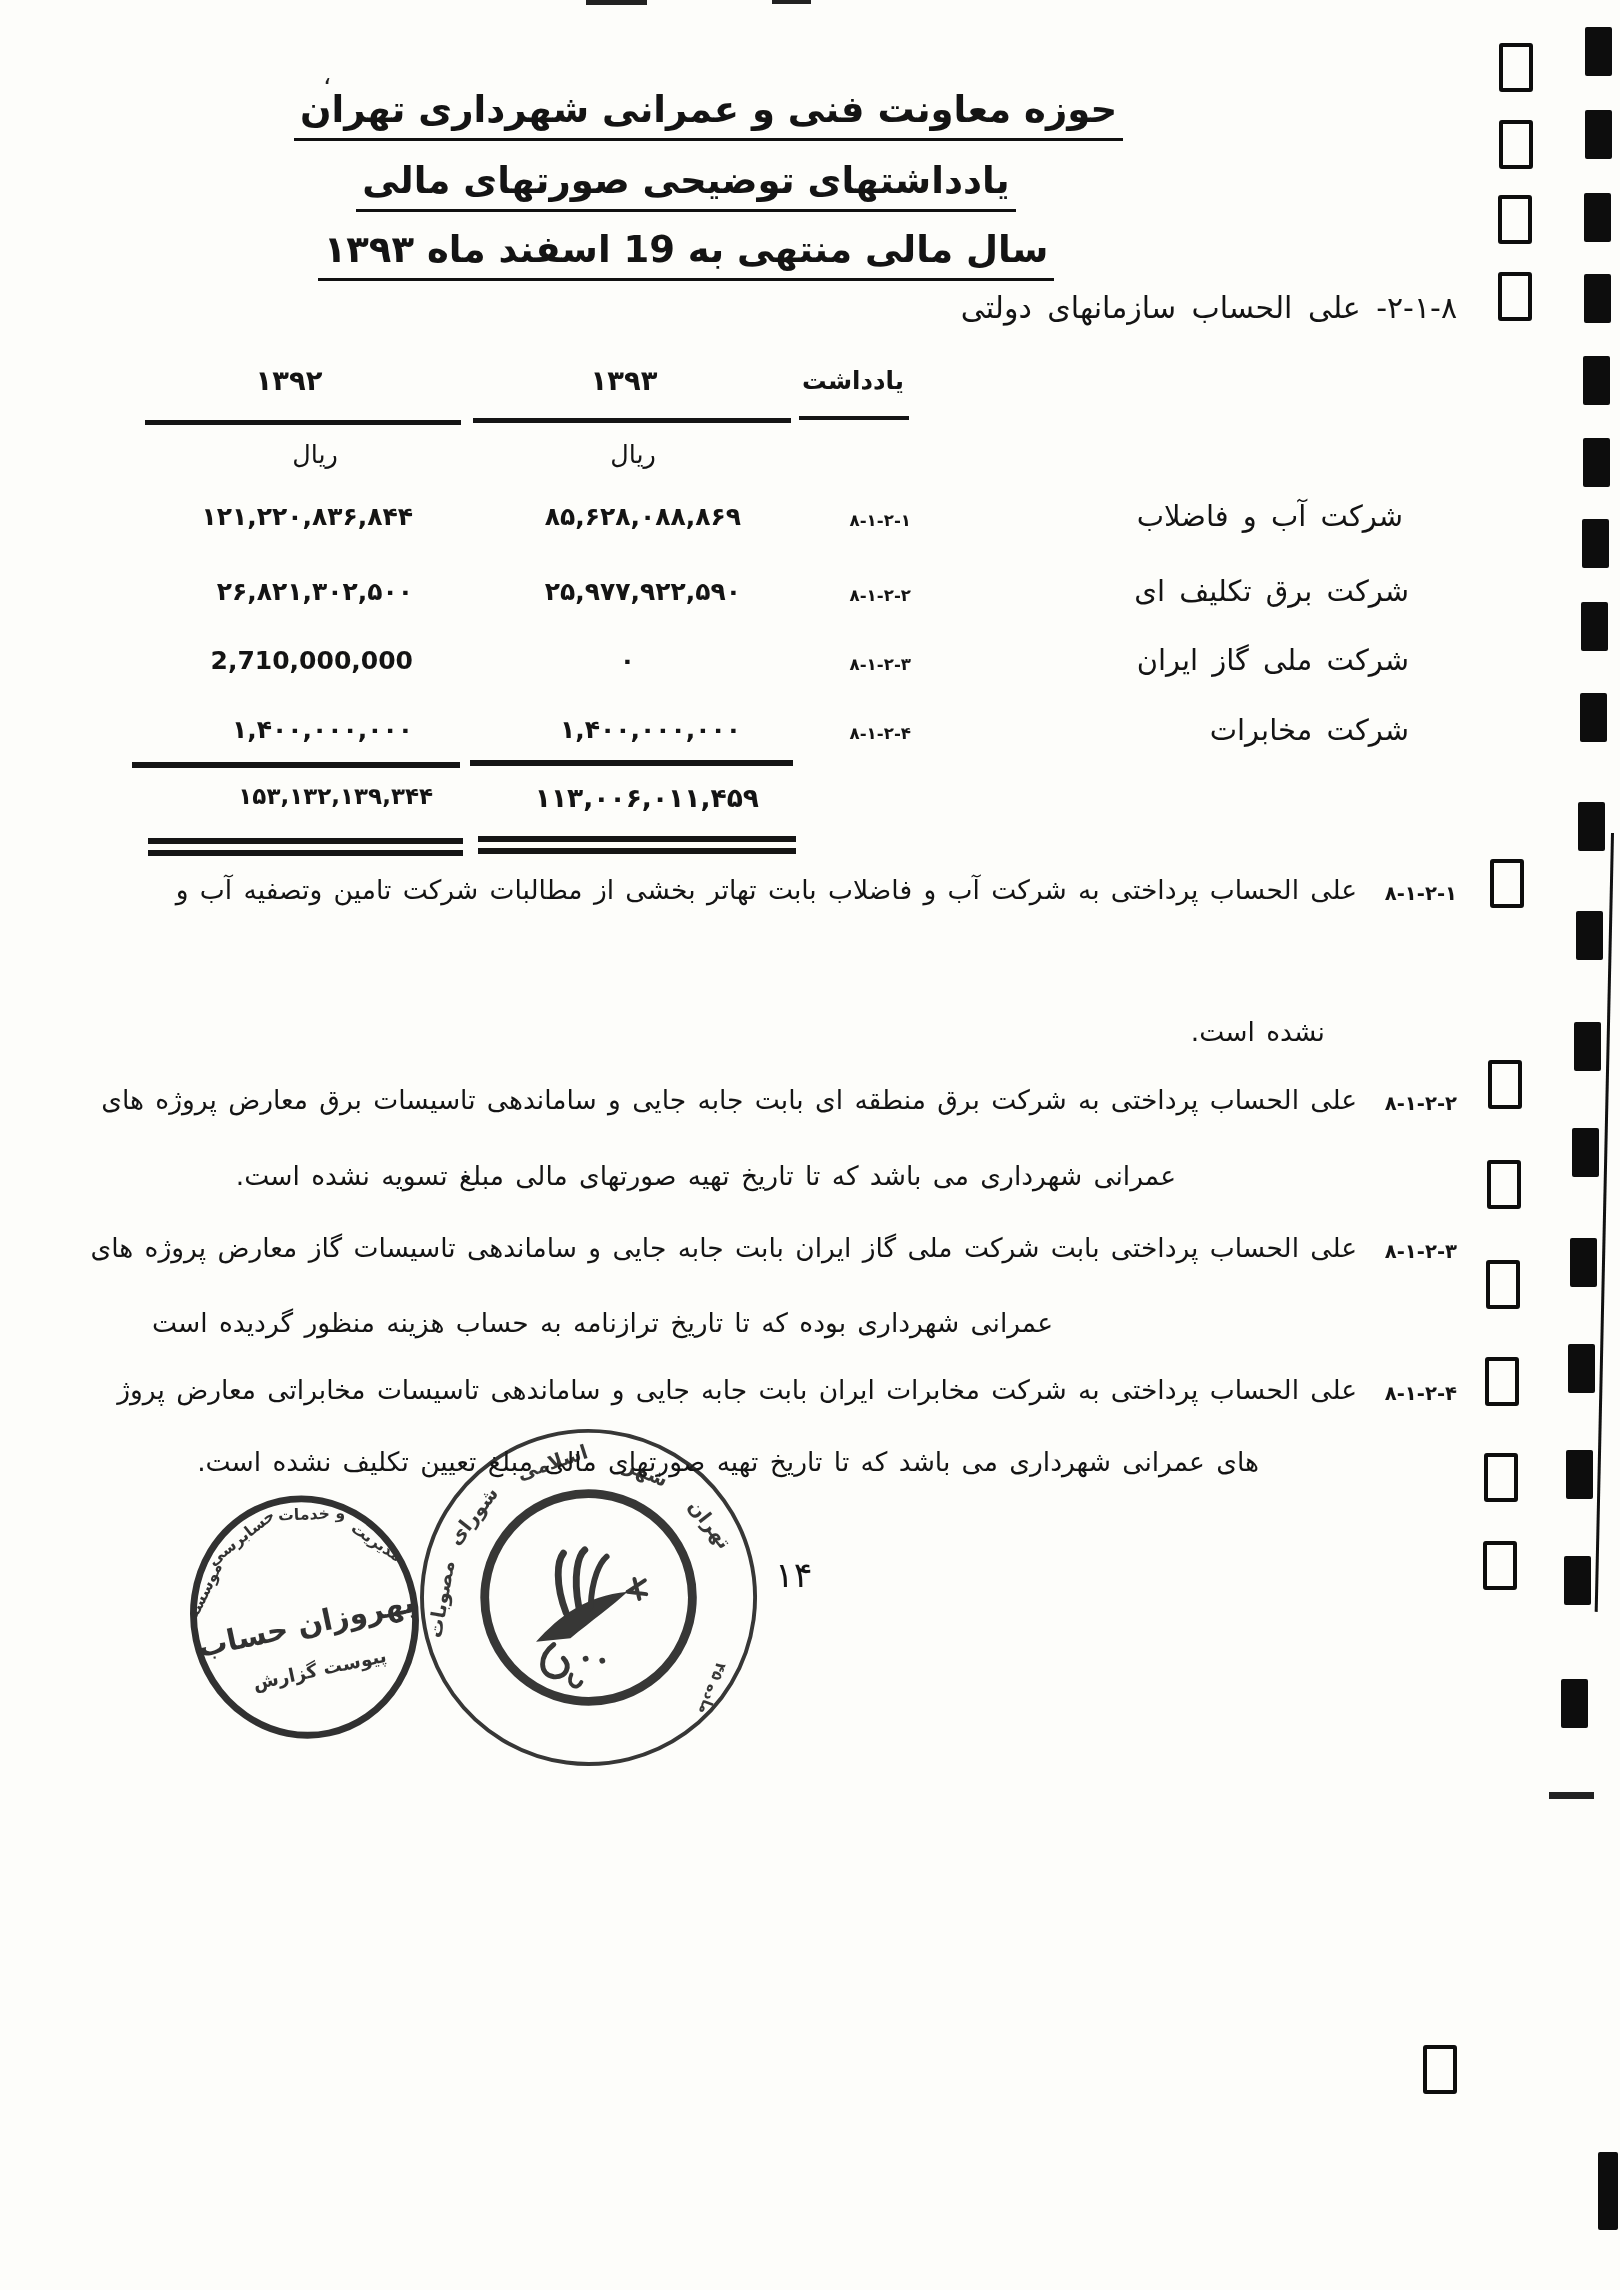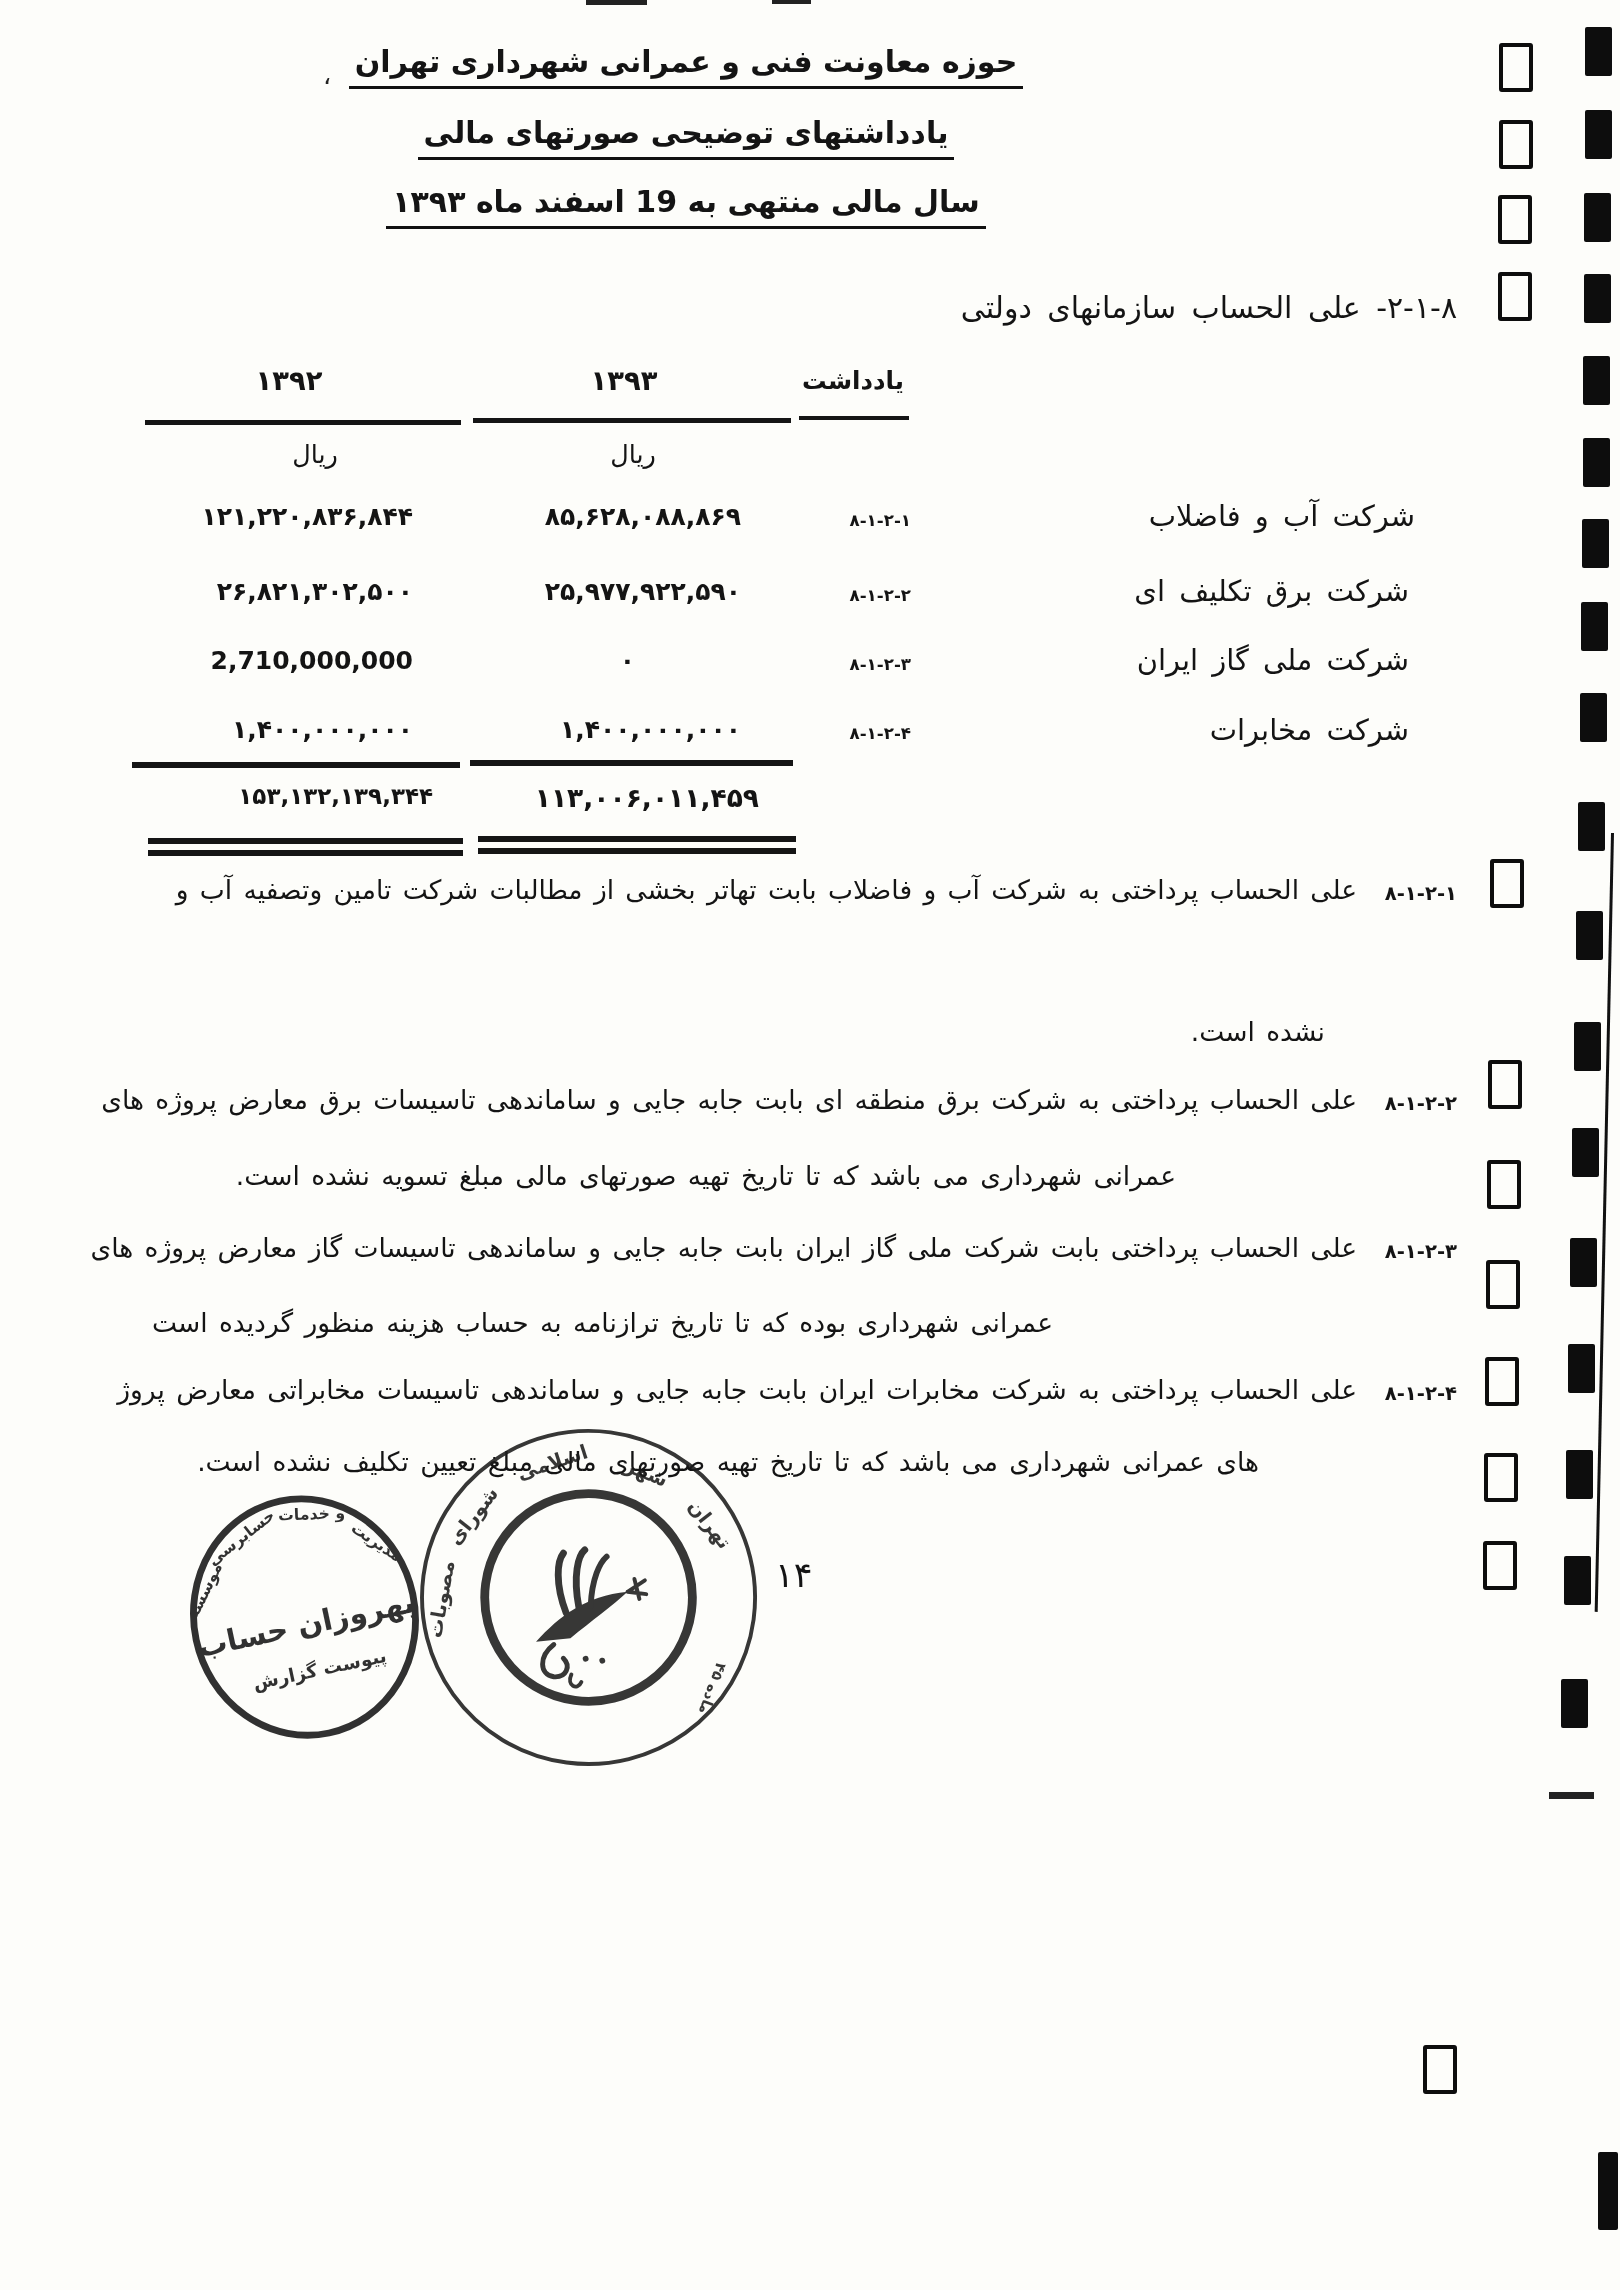--- a/index.html
+++ b/index.html
@@ -7,21 +7,21 @@
     position:relative;width:1620px;height:2291px;margin:0 auto;
     background:#fdfdfa;overflow:hidden;
     font-family:"DejaVu Sans",sans-serif;color:#141414;
   }
   .abs{position:absolute;white-space:nowrap;line-height:1.15;}
   .rtl{direction:rtl;unicode-bidi:plaintext;}
   .ltr{direction:ltr;}
   .b{font-weight:normal;}
   .hdr-line{left:294px;width:784px;text-align:center;}
   .hdr-line>span{display:inline-block;border-bottom:3.9px solid #111;padding:0 5.9px 6.9px 5.9px;
-    font-weight:bold;font-size:30px;direction:rtl;}
+    font-weight:bold;font-size:37px;direction:rtl;margin-top:44px;}
   .rule{position:absolute;background:#151515;}
   .amount{font-weight:bold;font-size:25px;letter-spacing:0px;}
   .note-num{font-weight:bold;font-size:16.7px;direction:ltr;}
   .row-label{font-size:29px;word-spacing:4.9px;direction:rtl;}
   .col-head{font-weight:bold;font-size:27.4px;text-align:center;}
   .para{font-size:26.5px;direction:rtl;word-spacing:2.9px;}
   .marker{font-weight:bold;font-size:19.6px;direction:ltr;}
   .bmark{position:absolute;background:#0d0d0d;border-radius:2px;}
   .bhole{position:absolute;background:#fdfdfa;border:4.9px solid #0d0d0d;border-radius:2.9px;}
   .speck{position:absolute;background:#222;}
@@ -52,21 +52,21 @@
   <div class="abs col-head" style="left:575px;top:365px;width:98px;">۱۳۹۳</div>
   <div class="abs col-head rtl" style="left:794px;top:367px;width:118px;font-size:24.5px;">یادداشت</div>
 
   <div class="rule" style="left:145px;top:420px;width:316px;height:4.9px;"></div>
   <div class="rule" style="left:473px;top:418px;width:318px;height:4.9px;"></div>
   <div class="rule" style="left:799px;top:416px;width:110px;height:3.9px;"></div>
 
   <div class="abs b rtl" style="left:276px;top:440px;width:78px;text-align:center;font-size:25.5px;">ریال</div>
   <div class="abs b rtl" style="left:594px;top:440px;width:78px;text-align:center;font-size:25.5px;">ریال</div>
 
-  <div class="abs row-label" style="right:205px;top:500px;text-align:center;">شرکت آب و فاضلاب</div>
+  <div class="abs row-label" style="right:217px;top:500px;text-align:center;">شرکت آب و فاضلاب</div>
   <div class="abs note-num" style="right:709px;top:511px;">۸-۱-۲-۱</div>
   <div class="abs amount ltr" style="right:879px;top:503px;">۸۵,۶۲۸,۰۸۸,۸۶۹</div>
   <div class="abs amount ltr" style="right:1207px;top:503px;">۱۲۱,۲۲۰,۸۳۶,۸۴۴</div>
 
   <div class="abs row-label" style="right:211px;top:575px;">شرکت برق تکلیف ای</div>
   <div class="abs note-num" style="right:709px;top:586px;">۸-۱-۲-۲</div>
   <div class="abs amount ltr" style="right:879px;top:578px;">۲۵,۹۷۷,۹۲۲,۵۹۰</div>
   <div class="abs amount ltr" style="right:1207px;top:578px;">۲۶,۸۲۱,۳۰۲,۵۰۰</div>
 
   <div class="abs row-label" style="right:211px;top:644px;">شرکت ملی گاز ایران</div>

